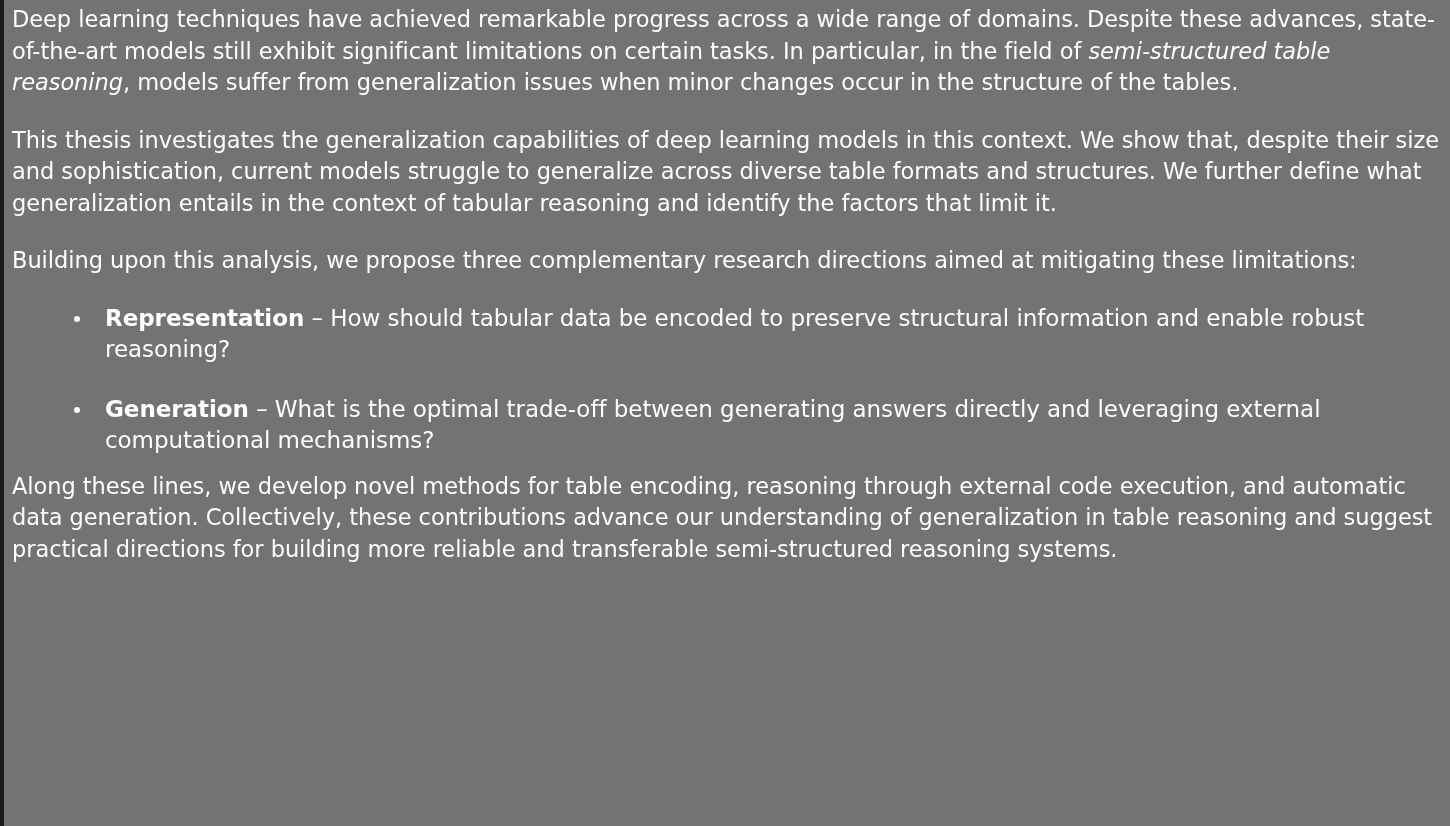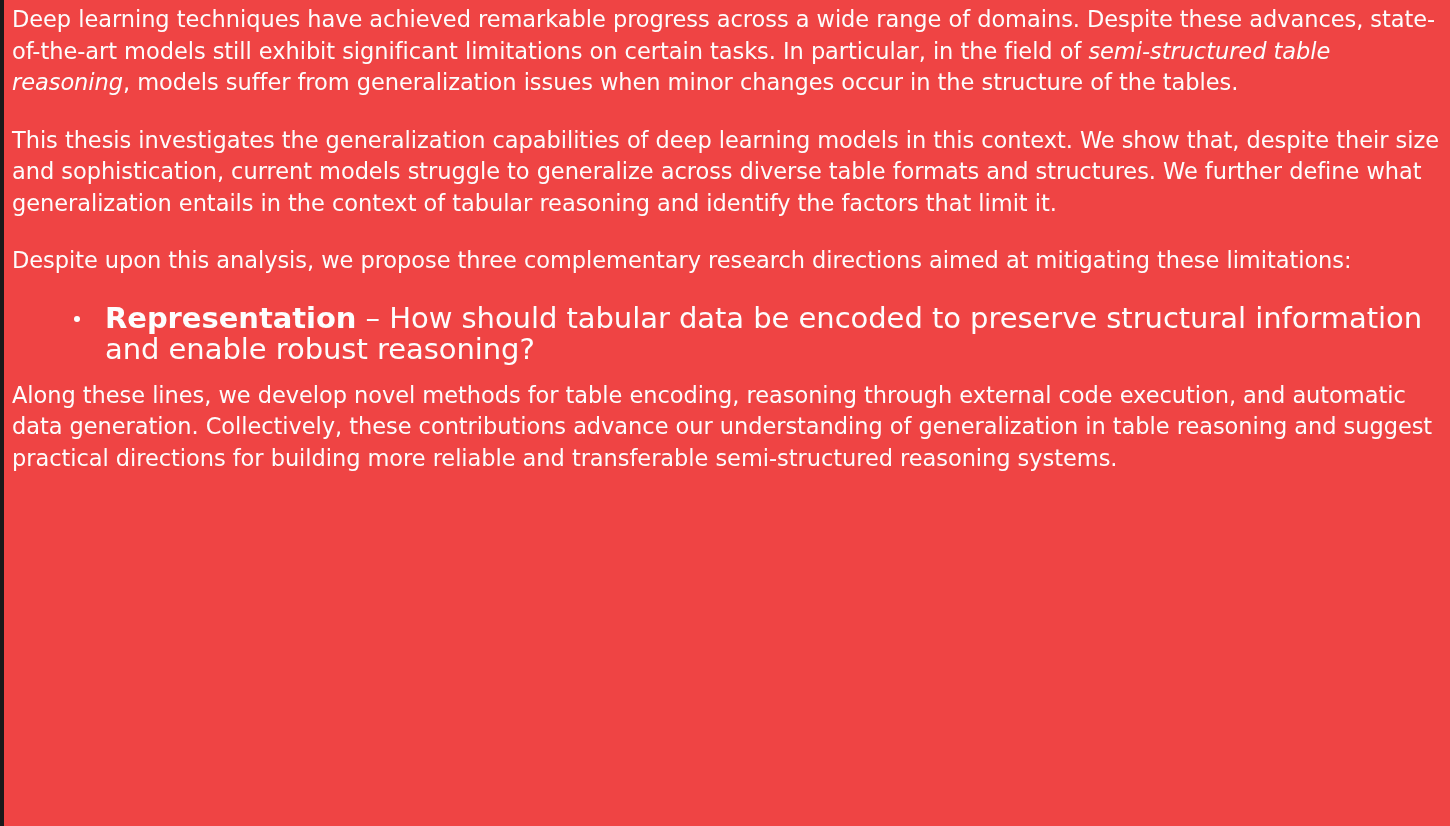--- a/index.html
+++ b/index.html
@@ -12,21 +12,21 @@
     height: 826px;
     background: #1e1e1e;
     color: #ffffff;
     font-family: "DejaVu Sans", "Liberation Sans", sans-serif;
     overflow: hidden;
     box-sizing: border-box;
   }
   #page {
     width: 1450px;
     height: 826px;
-    background: #ef4444;
+    background: #737373;
     border-left: 4px solid #191919;
     box-sizing: border-box;
     padding: 4px 6px 0 8px;
     position: relative;
   }
   .para {
     font-size: 22.5px;
     line-height: 31.5px;
     color: #fdfdfd;
     margin: 0 0 26px 0;
@@ -40,21 +40,21 @@
   .italic {
     font-style: italic;
   }
   ul.bullets {
     list-style: none;
     margin: 0 0 14px 0;
     padding: 0;
   }
   ul.bullets li {
     position: relative;
-    font-size: 29px;
+    font-size: 23px;
     line-height: 31.5px;
     color: #fdfdfd;
     margin: 0 0 28px 0;
     padding-left: 93px;
     padding-right: 6px;
     letter-spacing: -0.05px;
   }
   ul.bullets li:last-child {
     margin-bottom: 0;
   }
@@ -84,32 +84,36 @@
 
   <p class="para">
     <span>Deep learning techniques have achieved remarkable progress across a wide range of domains. Despite these advances, state-of-the-art models still exhibit significant limitations on certain tasks. In particular, in the field of </span><span class="italic">semi-structured table reasoning</span><span>, models suffer from generalization issues when minor changes occur in the structure of the tables.</span>
   </p>
 
   <p class="para">
     <span>This thesis investigates the generalization capabilities of deep learning models in this context. We show that, despite their size and sophistication, current models struggle to generalize across diverse table formats and structures. We further define what generalization entails in the context of tabular reasoning and identify the factors that limit it.</span>
   </p>
 
   <p class="para tight">
-    <span>Despite upon this analysis, we propose three complementary research directions aimed at mitigating these limitations:</span>
+    <span>Building upon this analysis, we propose three complementary research directions aimed at mitigating these limitations:</span>
   </p>
 
   <div class="spacer-before-list"></div>
 
   <ul class="bullets">
 
     <li>
       <span class="bullet-dot"></span>
       <span class="lead">Representation</span><span> – </span><span class="bullet-text">How should tabular data be encoded to preserve structural information and enable robust reasoning?</span>
     </li>
 
+    <li>
+      <span class="bullet-dot"></span>
+      <span class="lead">Generation</span><span> – </span><span class="bullet-text">What is the optimal trade-off between generating answers directly and leveraging external computational mechanisms?</span>
+    </li>
 
 
   </ul>
 
   <p class="para">
     <span>Along these lines, we develop novel methods for table encoding, reasoning through external code execution, and automatic data generation. Collectively, these contributions advance our understanding of generalization in table reasoning and suggest practical directions for building more reliable and transferable semi-structured reasoning systems.</span>
   </p>
 
 </div>
 

